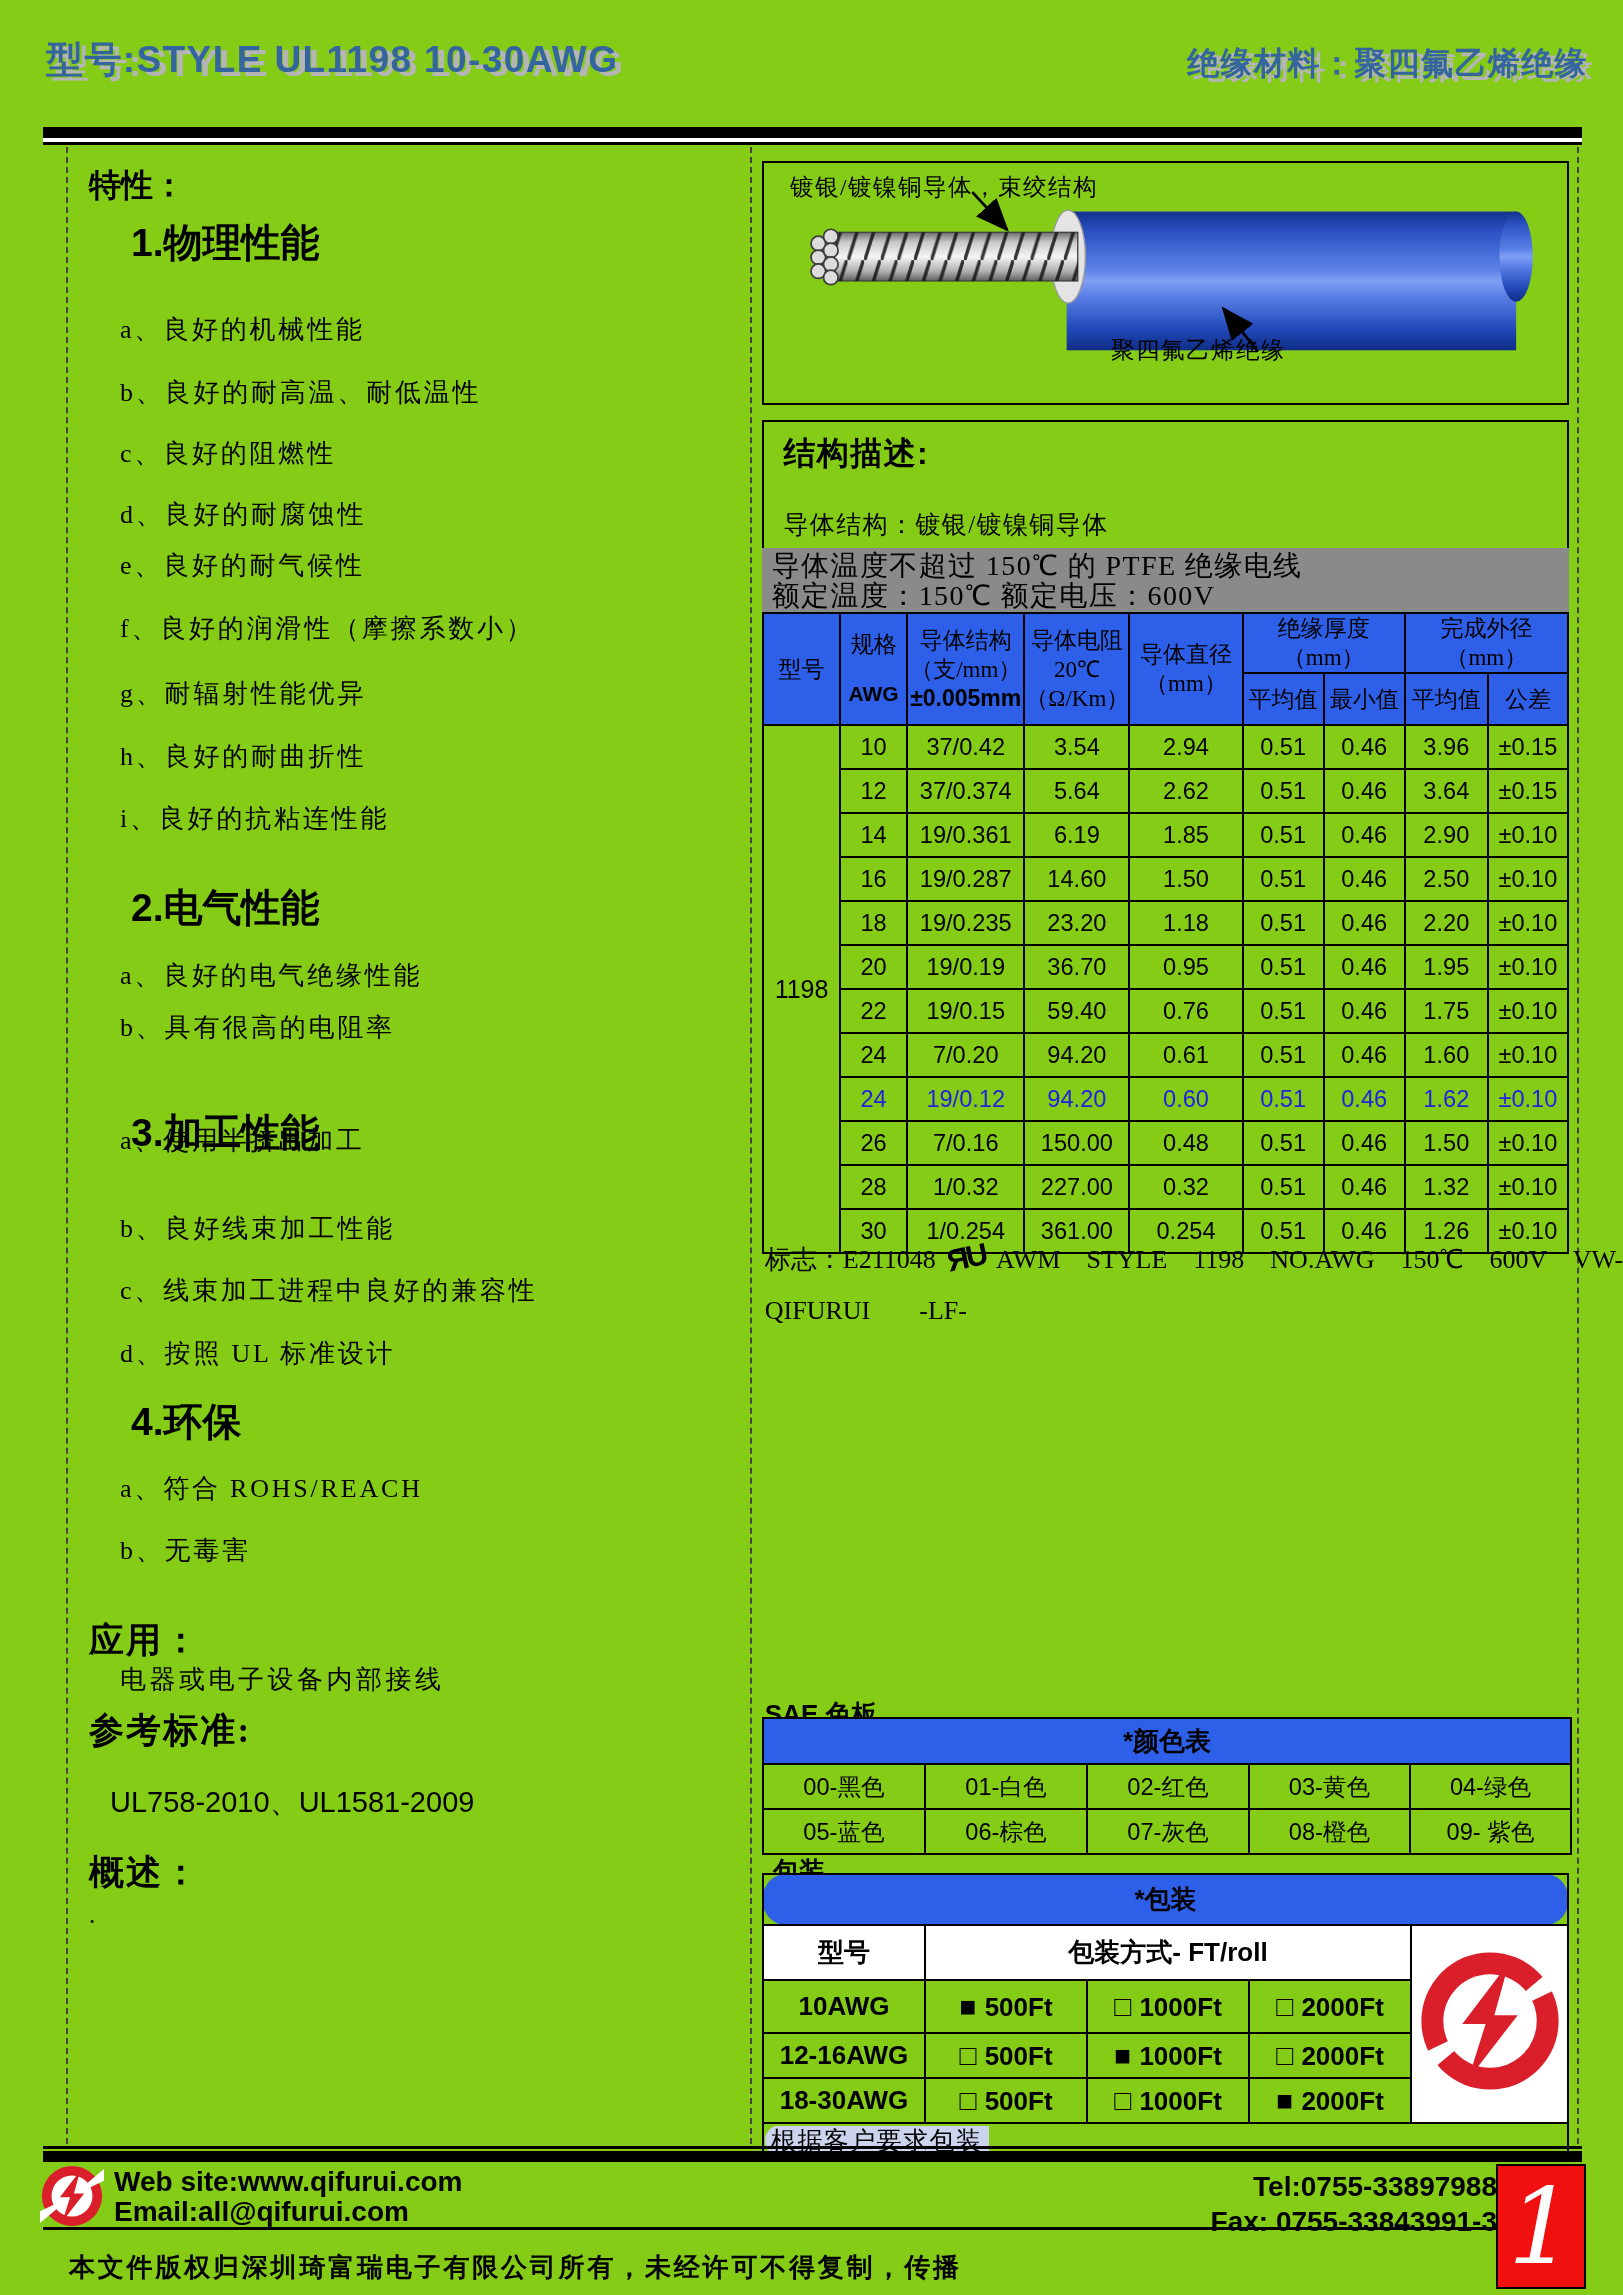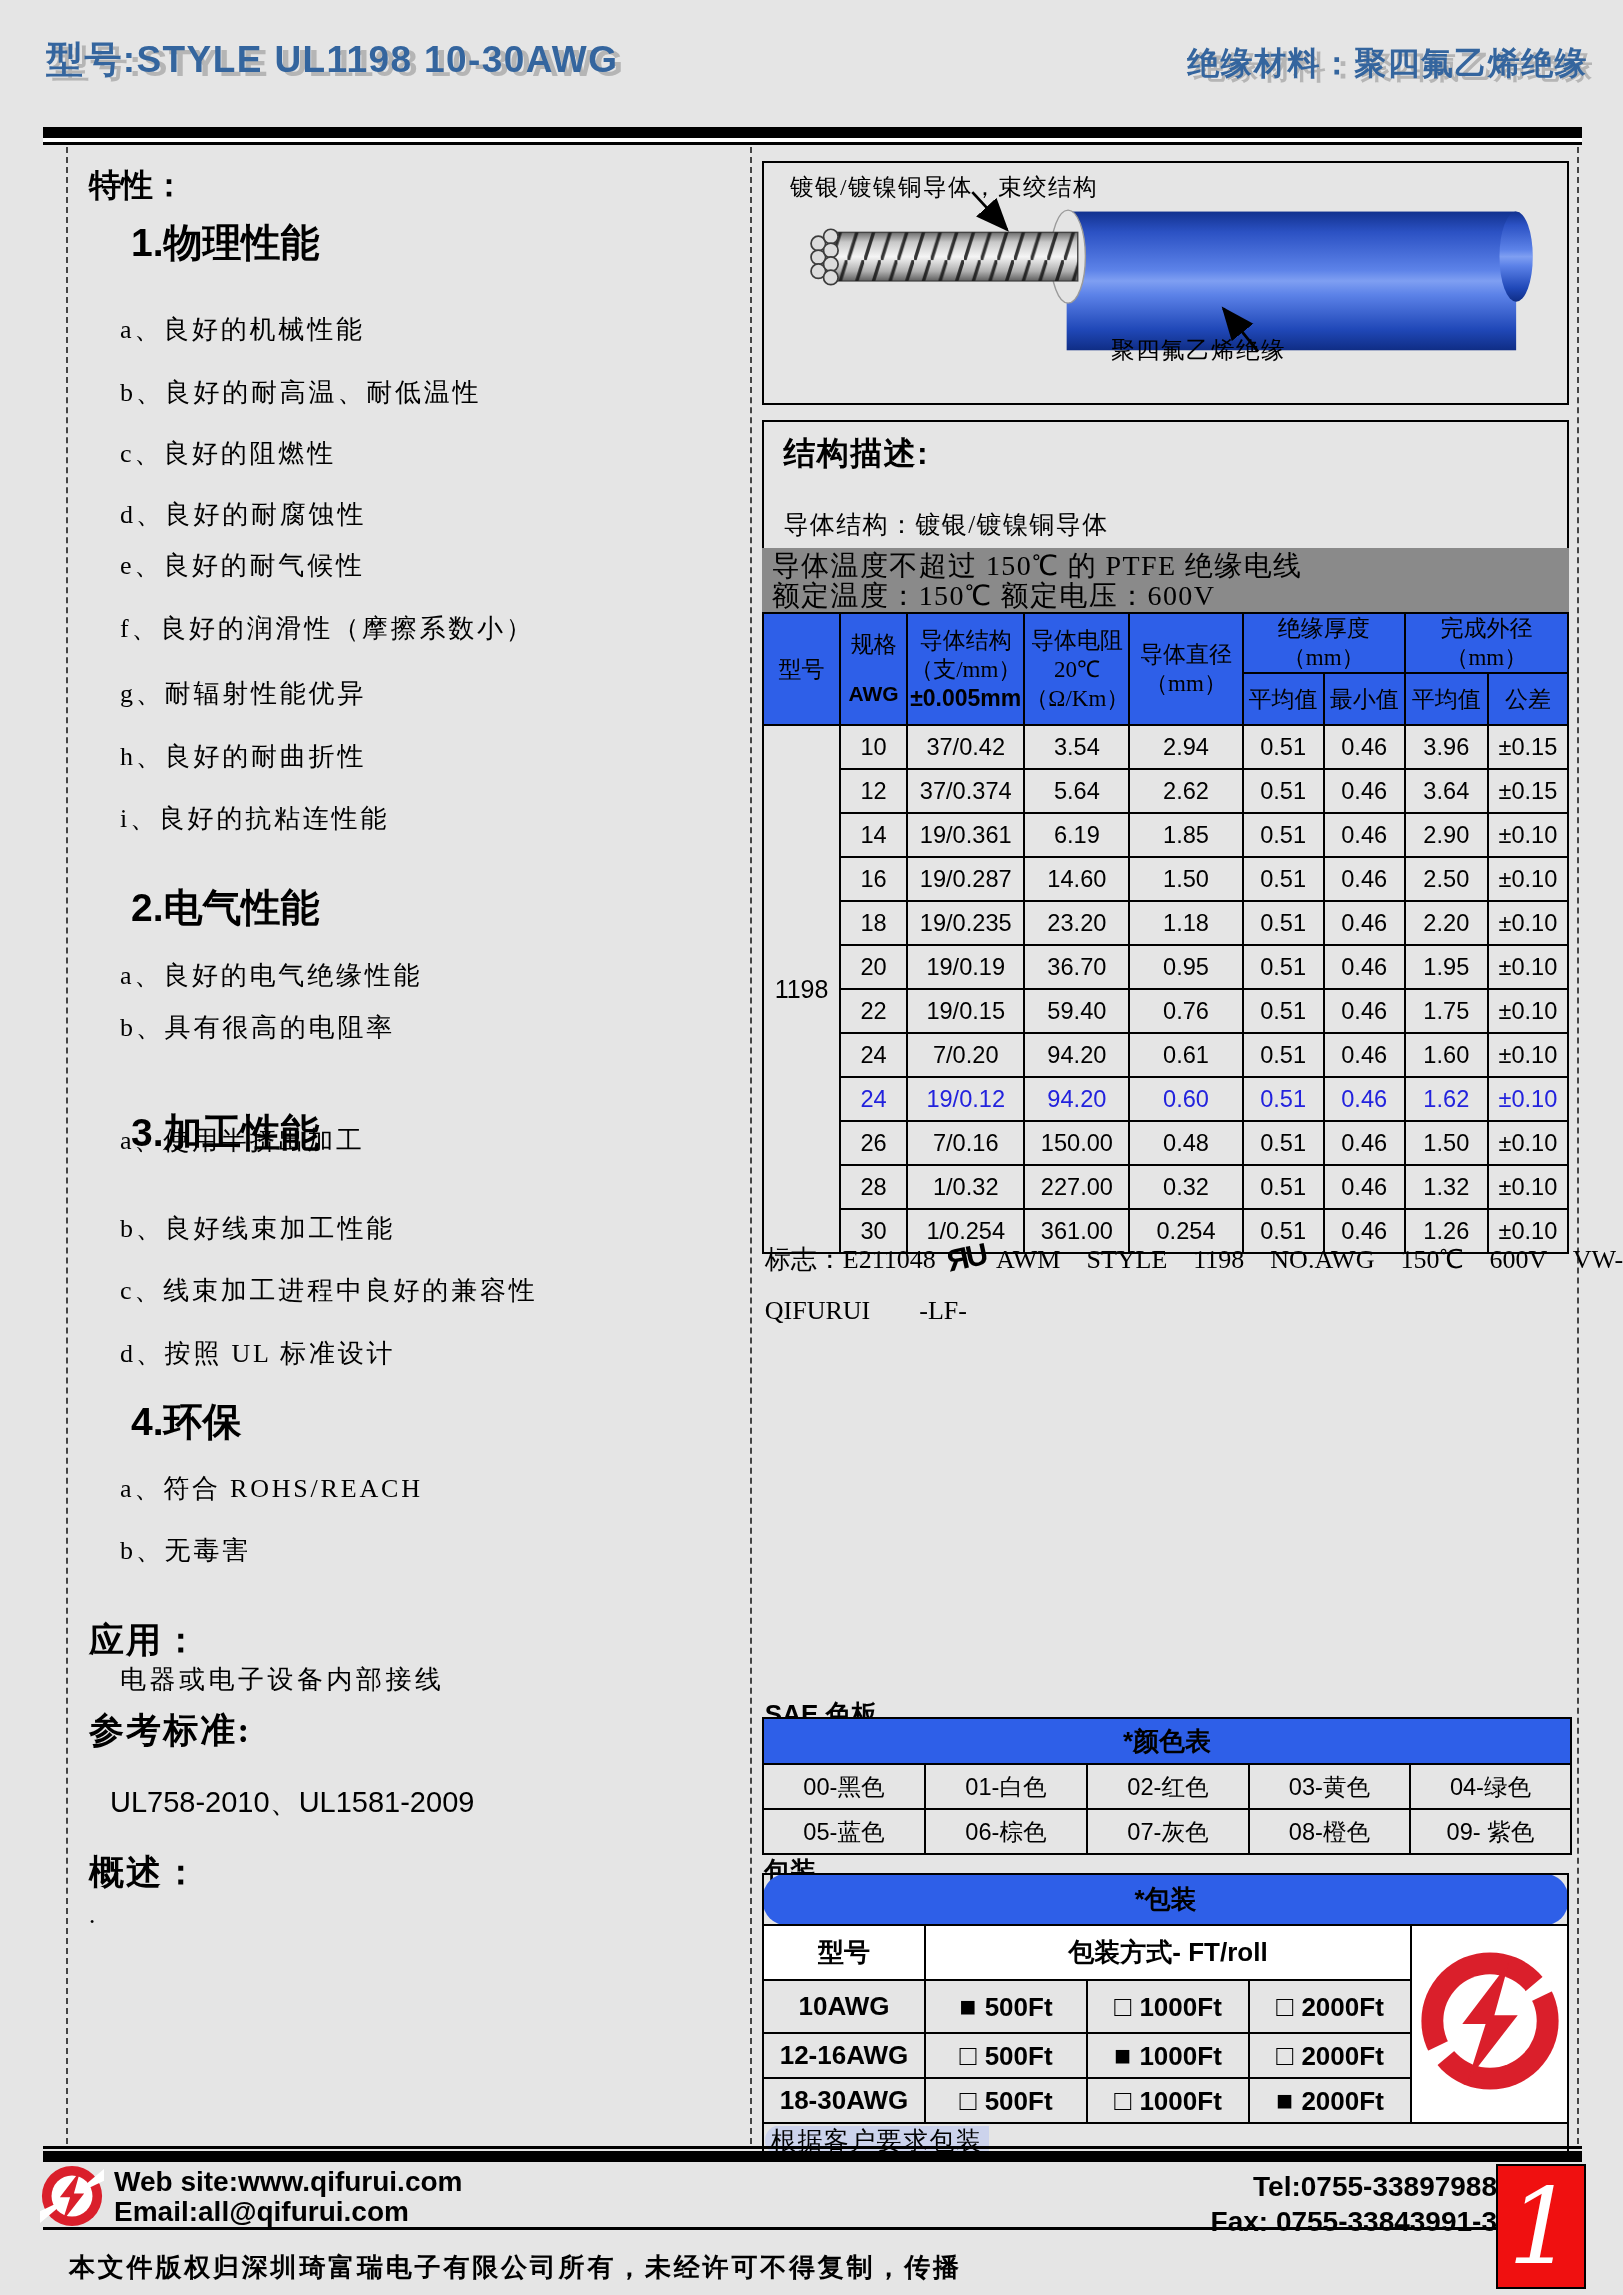--- a/index.html
+++ b/index.html
@@ -1,16 +1,16 @@
 <!DOCTYPE html>
 <html style="font-size:11px"><head>
 <meta charset="utf-8">
 <style>
   html,body{margin:0;padding:0;background:#888;}
-  .page{position:relative;width:1623px;height:2295px;background:#e5e5e5;overflow:hidden;
+  .page{position:relative;width:1623px;height:2295px;background:#84cc16;overflow:hidden;
         font-family:"Liberation Serif",serif;color:#000;}
 
   
   .hdr-left{position:absolute;left:46px;top:35px;font-family:"Liberation Sans",sans-serif;
     font-weight:bold;font-size:37px;color:#34659e;letter-spacing:1.4px;
     text-shadow:6.2px 4.2px 0 #b5b5b5;white-space:nowrap;}
   .hdr-right{position:absolute;right:35px;top:42px;font-family:"Liberation Sans",sans-serif;
     font-weight:bold;font-size:32px;color:#34659e;letter-spacing:1.4px;
     text-shadow:6.2px 4.2px 0 #b5b5b5;white-space:nowrap;}
   .rule-top{position:absolute;left:43px;width:1539px;top:127px;height:4.2px;
@@ -86,21 +86,21 @@
   .ul-mark{display:inline-block;font-family:"Liberation Sans",sans-serif;font-weight:900;
     font-size:30.5px;transform:rotate(-12deg);margin:0 11px;letter-spacing:-2.8px;}
   .lf-gap{display:inline-block;width:49px;}
 
   .sae-head{top:1550px;left:2.8px;font-family:"Liberation Sans",sans-serif;font-weight:bold;font-size:26px;}
   .sae-table{top:1570px;left:0;width:807px;}
   .sae-table .title{background:#2e5fe8;font-family:"Liberation Sans",sans-serif;
      font-weight:bold;font-size:26px;height:44px;}
   .sae-table td{font-size:23.6px;font-family:"Liberation Sans",sans-serif;height:43px;}
 
-  .pack-head{top:1707px;left:2px;font-family:"Liberation Sans",sans-serif;font-weight:bold;font-size:26px;}
+  .pack-head{top:1707px;left:11px;font-family:"Liberation Sans",sans-serif;font-weight:bold;font-size:26px;}
   .pack-table{top:1726px;left:0;width:807px;}
   .pack-table .title{background:#2e5fe8;font-family:"Liberation Sans",sans-serif;
      font-weight:bold;font-size:26px;height:49px;}
   .pack-table .sub th{background:#fff;font-family:"Liberation Sans",sans-serif;
      font-weight:bold;font-size:26px;height:53px;}
   .pack-table td{font-family:"Liberation Sans",sans-serif;font-weight:bold;font-size:26px;height:43px;border-radius:23px;}
   .pack-table td.r1{height:51px;}
   .pack-table td.note-cell{font-family:"Liberation Serif",serif;font-weight:normal;
      font-size:25px;height:30.5px;text-align:left;}
   .note-hl{background:#ccd3ec;padding:1.4px 7px;letter-spacing:1.4px;}

